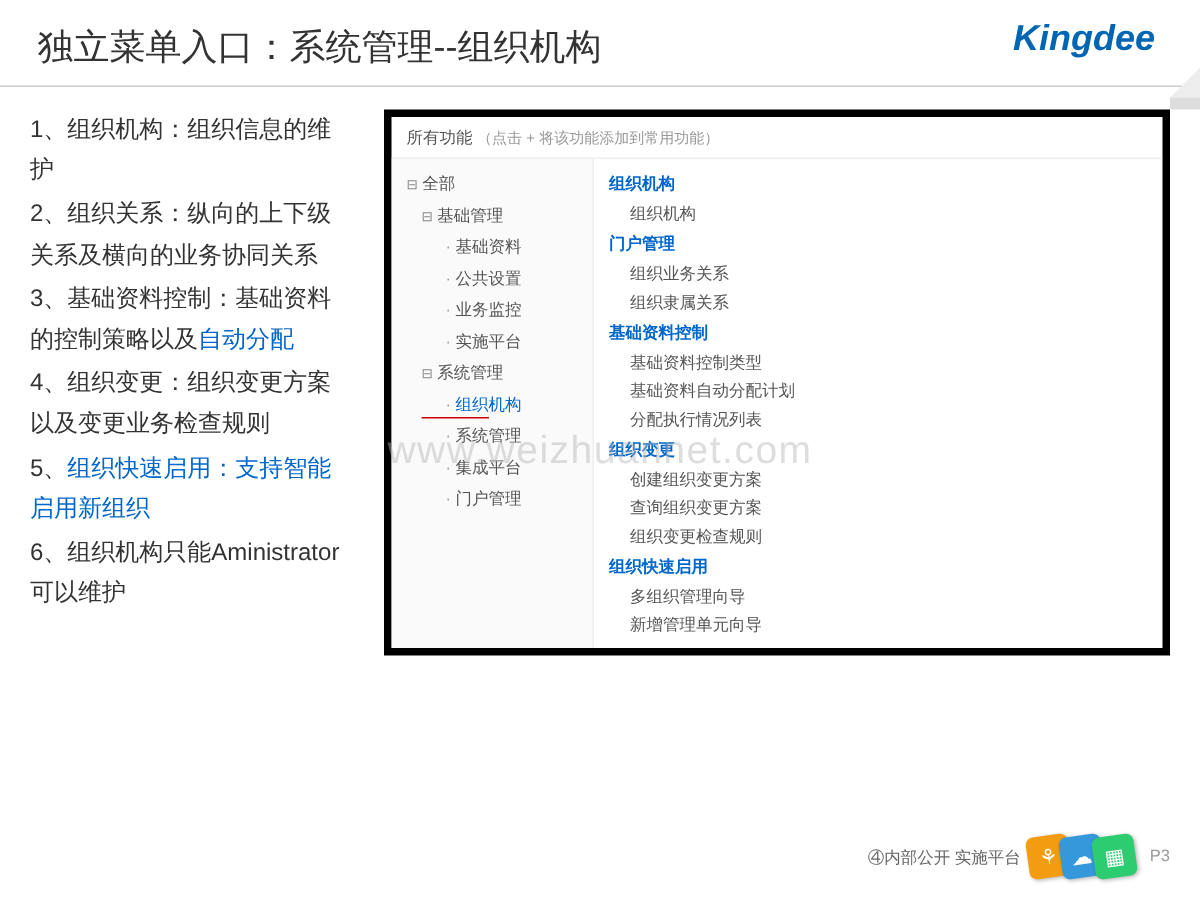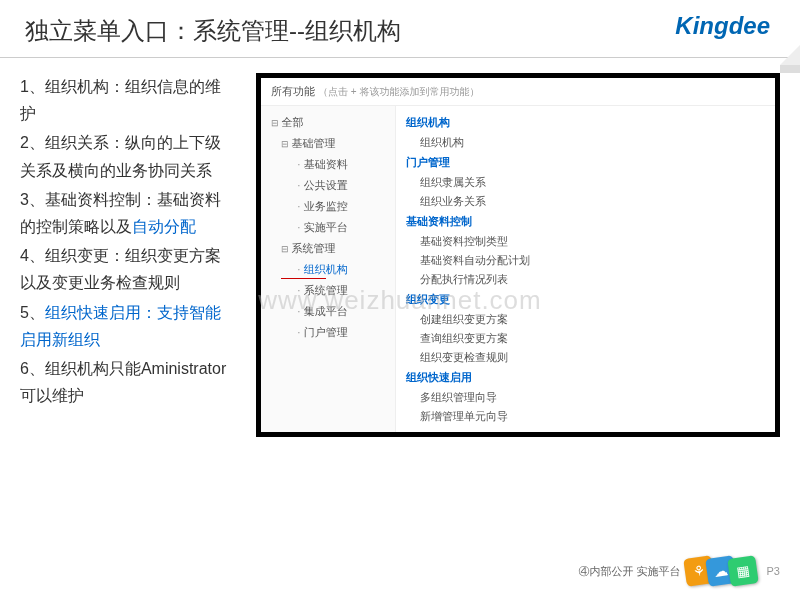--- a/index.html
+++ b/index.html
@@ -84,22 +84,22 @@
             <div class="tree-item tree-sub tree-sub-dot tree-selected" style="padding-left: 36px;">组织机构</div>
             <div class="tree-item tree-sub tree-sub-dot" style="padding-left: 36px;">系统管理</div>
             <div class="tree-item tree-sub tree-sub-dot" style="padding-left: 36px;">集成平台</div>
             <div class="tree-item tree-sub tree-sub-dot" style="padding-left: 36px;">门户管理</div>
           </div>
       </div>
       <div class="tree-right" id="cats">
           <div class="cat-title">组织机构</div>
           <div class="cat-item">组织机构</div>
           <div class="cat-title">门户管理</div>
+          <div class="cat-item">组织业务关系</div>
           <div class="cat-item">组织隶属关系</div>
-          <div class="cat-item">组织业务关系</div>
           <div class="cat-title">基础资料控制</div>
           <div class="cat-item">基础资料控制类型</div>
           <div class="cat-item">基础资料自动分配计划</div>
           <div class="cat-item">分配执行情况列表</div>
           <div class="cat-title">组织变更</div>
           <div class="cat-item">创建组织变更方案</div>
           <div class="cat-item">查询组织变更方案</div>
           <div class="cat-item">组织变更检查规则</div>
           <div class="cat-title">组织快速启用</div>
           <div class="cat-item">多组织管理向导</div>

